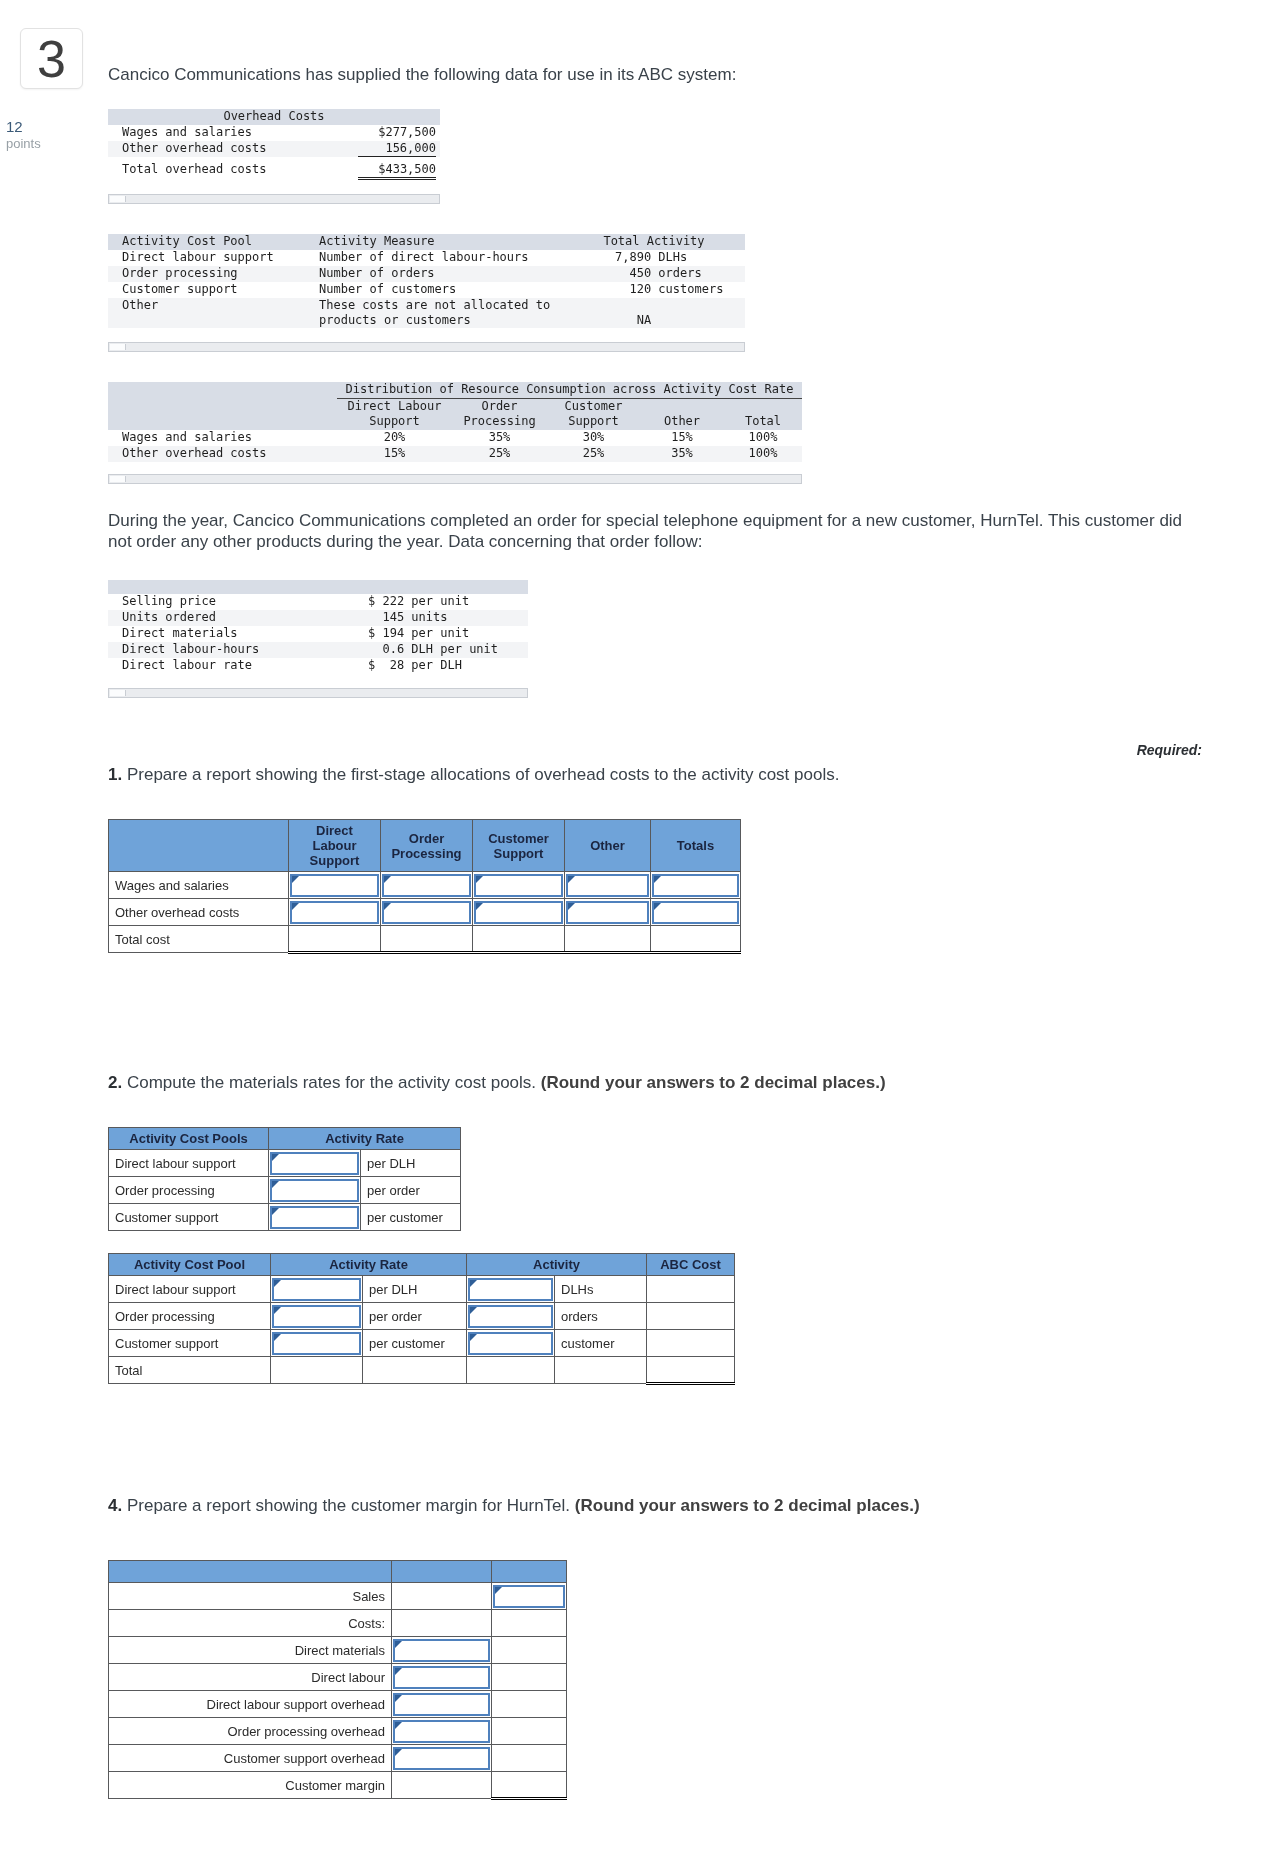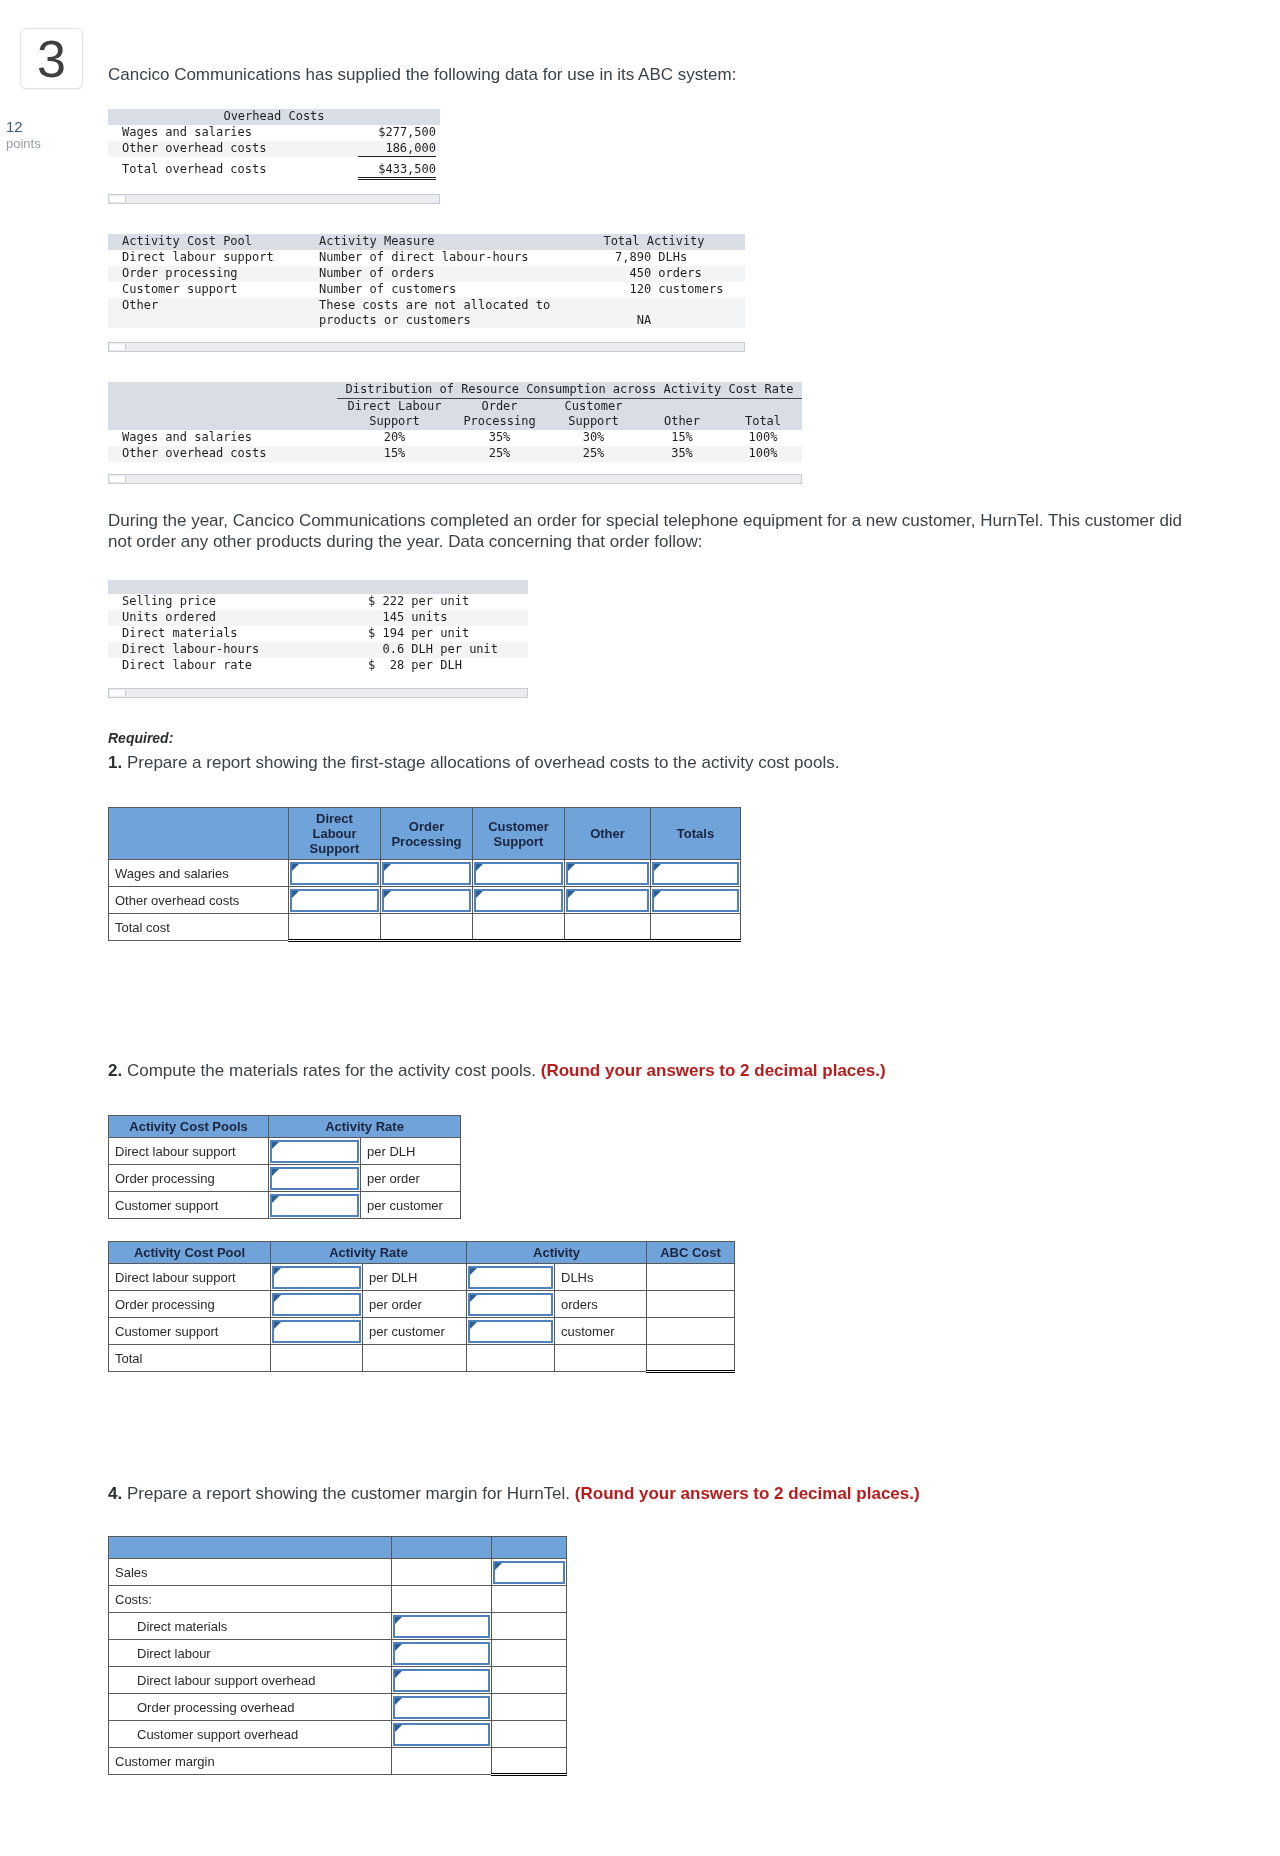--- a/index.html
+++ b/index.html
@@ -9,21 +9,21 @@
   
   .qnum-box { position:absolute; left:20px; top:28px; width:63px; height:61px; border:1px solid #e2e2e2; border-radius:6px;
               display:flex; align-items:center; justify-content:center; font-size:52px; color:#3f3f3f; background:#fff; box-shadow:0 1px 2px rgba(0,0,0,.05); }
   .points { position:absolute; left:6px; top:118px; line-height:17px; }
   .points-value { font-size:15px; color:#3b5a78; }
   .points-label { font-size:13px; color:#98a0a6; }
 
   .main { margin-left:108px; padding-top:64px; width:1094px; }
   .intro, .para, .qline { font-size:17px; line-height:21px; color:#3a424a; margin:0; }
   .qnum { font-weight:bold; color:#2b2f33; }
-  .rednote { color:#b91c1c; font-weight:bold; }
+  .rednote { color:#404040; font-weight:bold; }
   .required { font-size:14px; font-weight:bold; font-style:italic; color:#2b2f33; margin:0; }
 
   
   .mono { border-collapse:collapse; font-family:"DejaVu Sans Mono",monospace; font-size:12px; color:#1f1f1f; table-layout:fixed; }
   .mono td { padding:0 6px; height:16px; line-height:15px; vertical-align:top; }
   .mono .mhdr td { background:#d8dde6; }
   .mono tr.stripe td { background:#f3f4f6; }
   .lbl { padding-left:14px !important; }
   .u1 { display:inline-block; min-width:78px; text-align:right; border-bottom:1px solid #222; }
   .u2 { display:inline-block; min-width:78px; text-align:right; border-bottom:3px double #222; }
@@ -51,21 +51,21 @@
   .itable th { background:#6fa3d9; color:#1b2540; font-weight:bold; padding:3px 4px; text-align:center; line-height:15px; }
   .itable td { height:27px; padding:0 6px; background:#fff; font-size:13px; }
   td.acell { padding:1px; }
   .ans { position:relative; height:23px; border:2px solid #4f81bd; background:#fff; }
   .ans::before { content:""; position:absolute; top:0; left:0; width:0; height:0; border-top:7px solid #2f5e97; border-right:7px solid transparent; }
   .dblb { border-bottom:3px double #000 !important; }
   .indent { padding-left:28px !important; }
 
   
   .mt24{margin-top:24px;} .mt14{margin-top:14px;} .mt30{margin-top:30px;} .mt12{margin-top:12px;}
-  .mt26{margin-top:26px;} .mt28{margin-top:28px;} .mt40{margin-top:32px;} .mt6{margin-top:6px;}
+  .mt26{margin-top:26px;} .mt28{margin-top:28px;} .mt40{margin-top:44px;text-align:right;} .mt6{margin-top:6px;}
   .mt34{margin-top:34px;} .mt118{margin-top:118px;} .mt52{margin-top:52px;} .mt22{margin-top:22px;}
   .mt110{margin-top:110px;}
 </style>
 </head>
 <body>
 
 <div class="page">
 
   <div class="qnum-box">
     <span>3</span>
@@ -87,21 +87,21 @@
       <tbody>
           <tr class="mhdr">
         <td colspan="2" style="text-align:center">Overhead Costs</td>
       </tr>
       <tr>
         <td class="lbl">Wages and salaries</td>
         <td class="val"><span>$277,500</span></td>
       </tr>
       <tr class="stripe">
         <td class="lbl">Other overhead costs</td>
-        <td class="val"><span class="u1">186,000</span></td>
+        <td class="val"><span class="u1">156,000</span></td>
       </tr>
       <tr class="gap">
         <td class="lbl">Total overhead costs</td>
         <td class="val"><span class="u2">$433,500</span></td>
       </tr>
     </tbody>
       </table>
     <div class="hscroll mt14" style="width:332px"></div>
 
     <table class="mono t-activity mt30">

